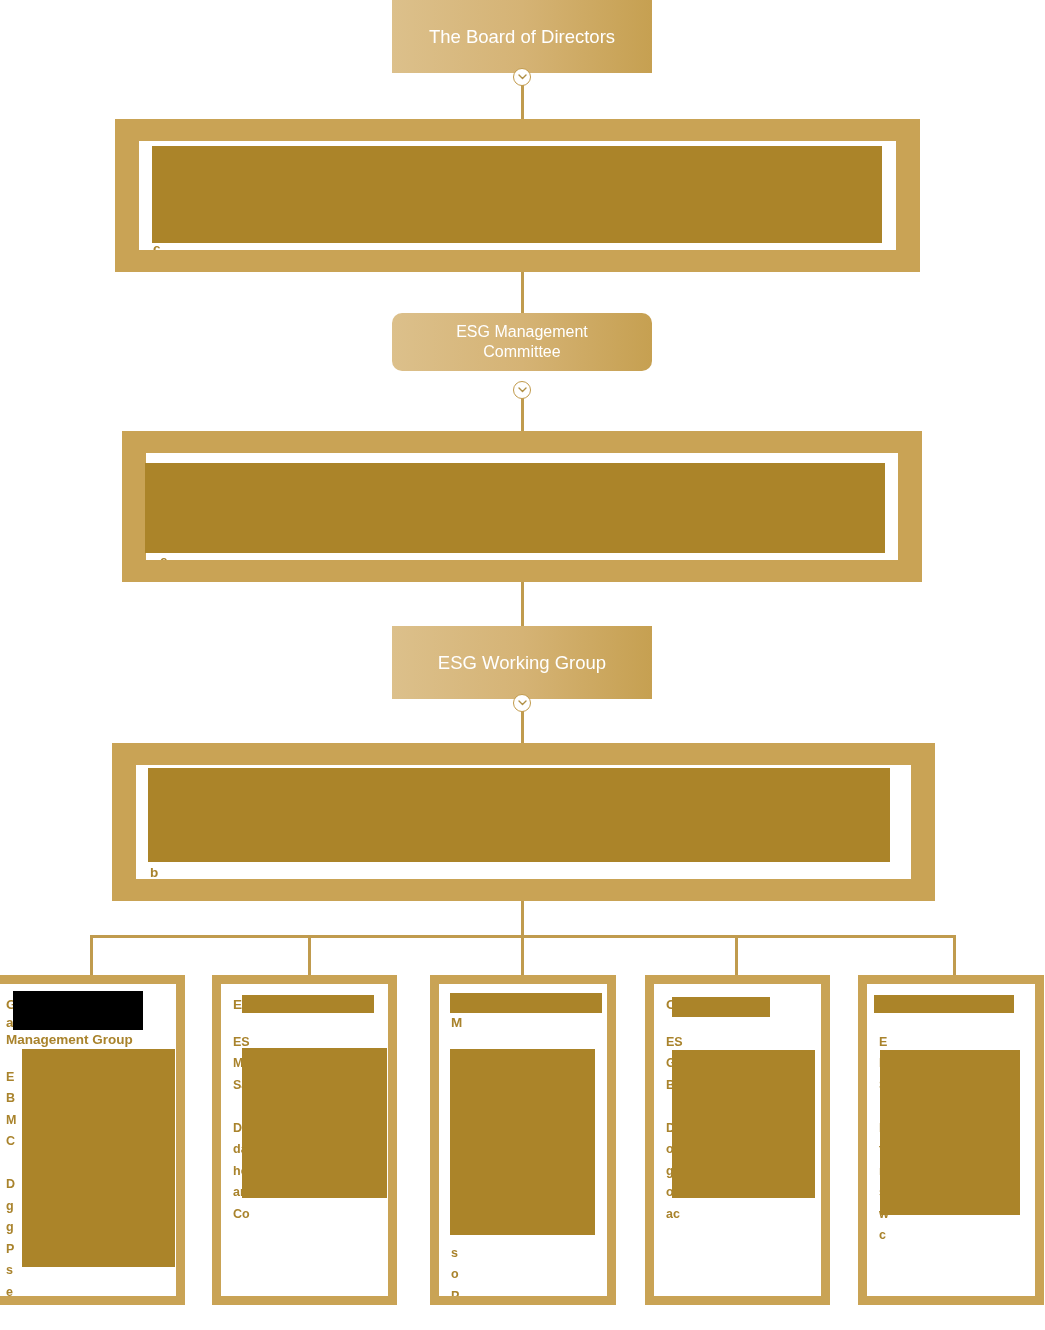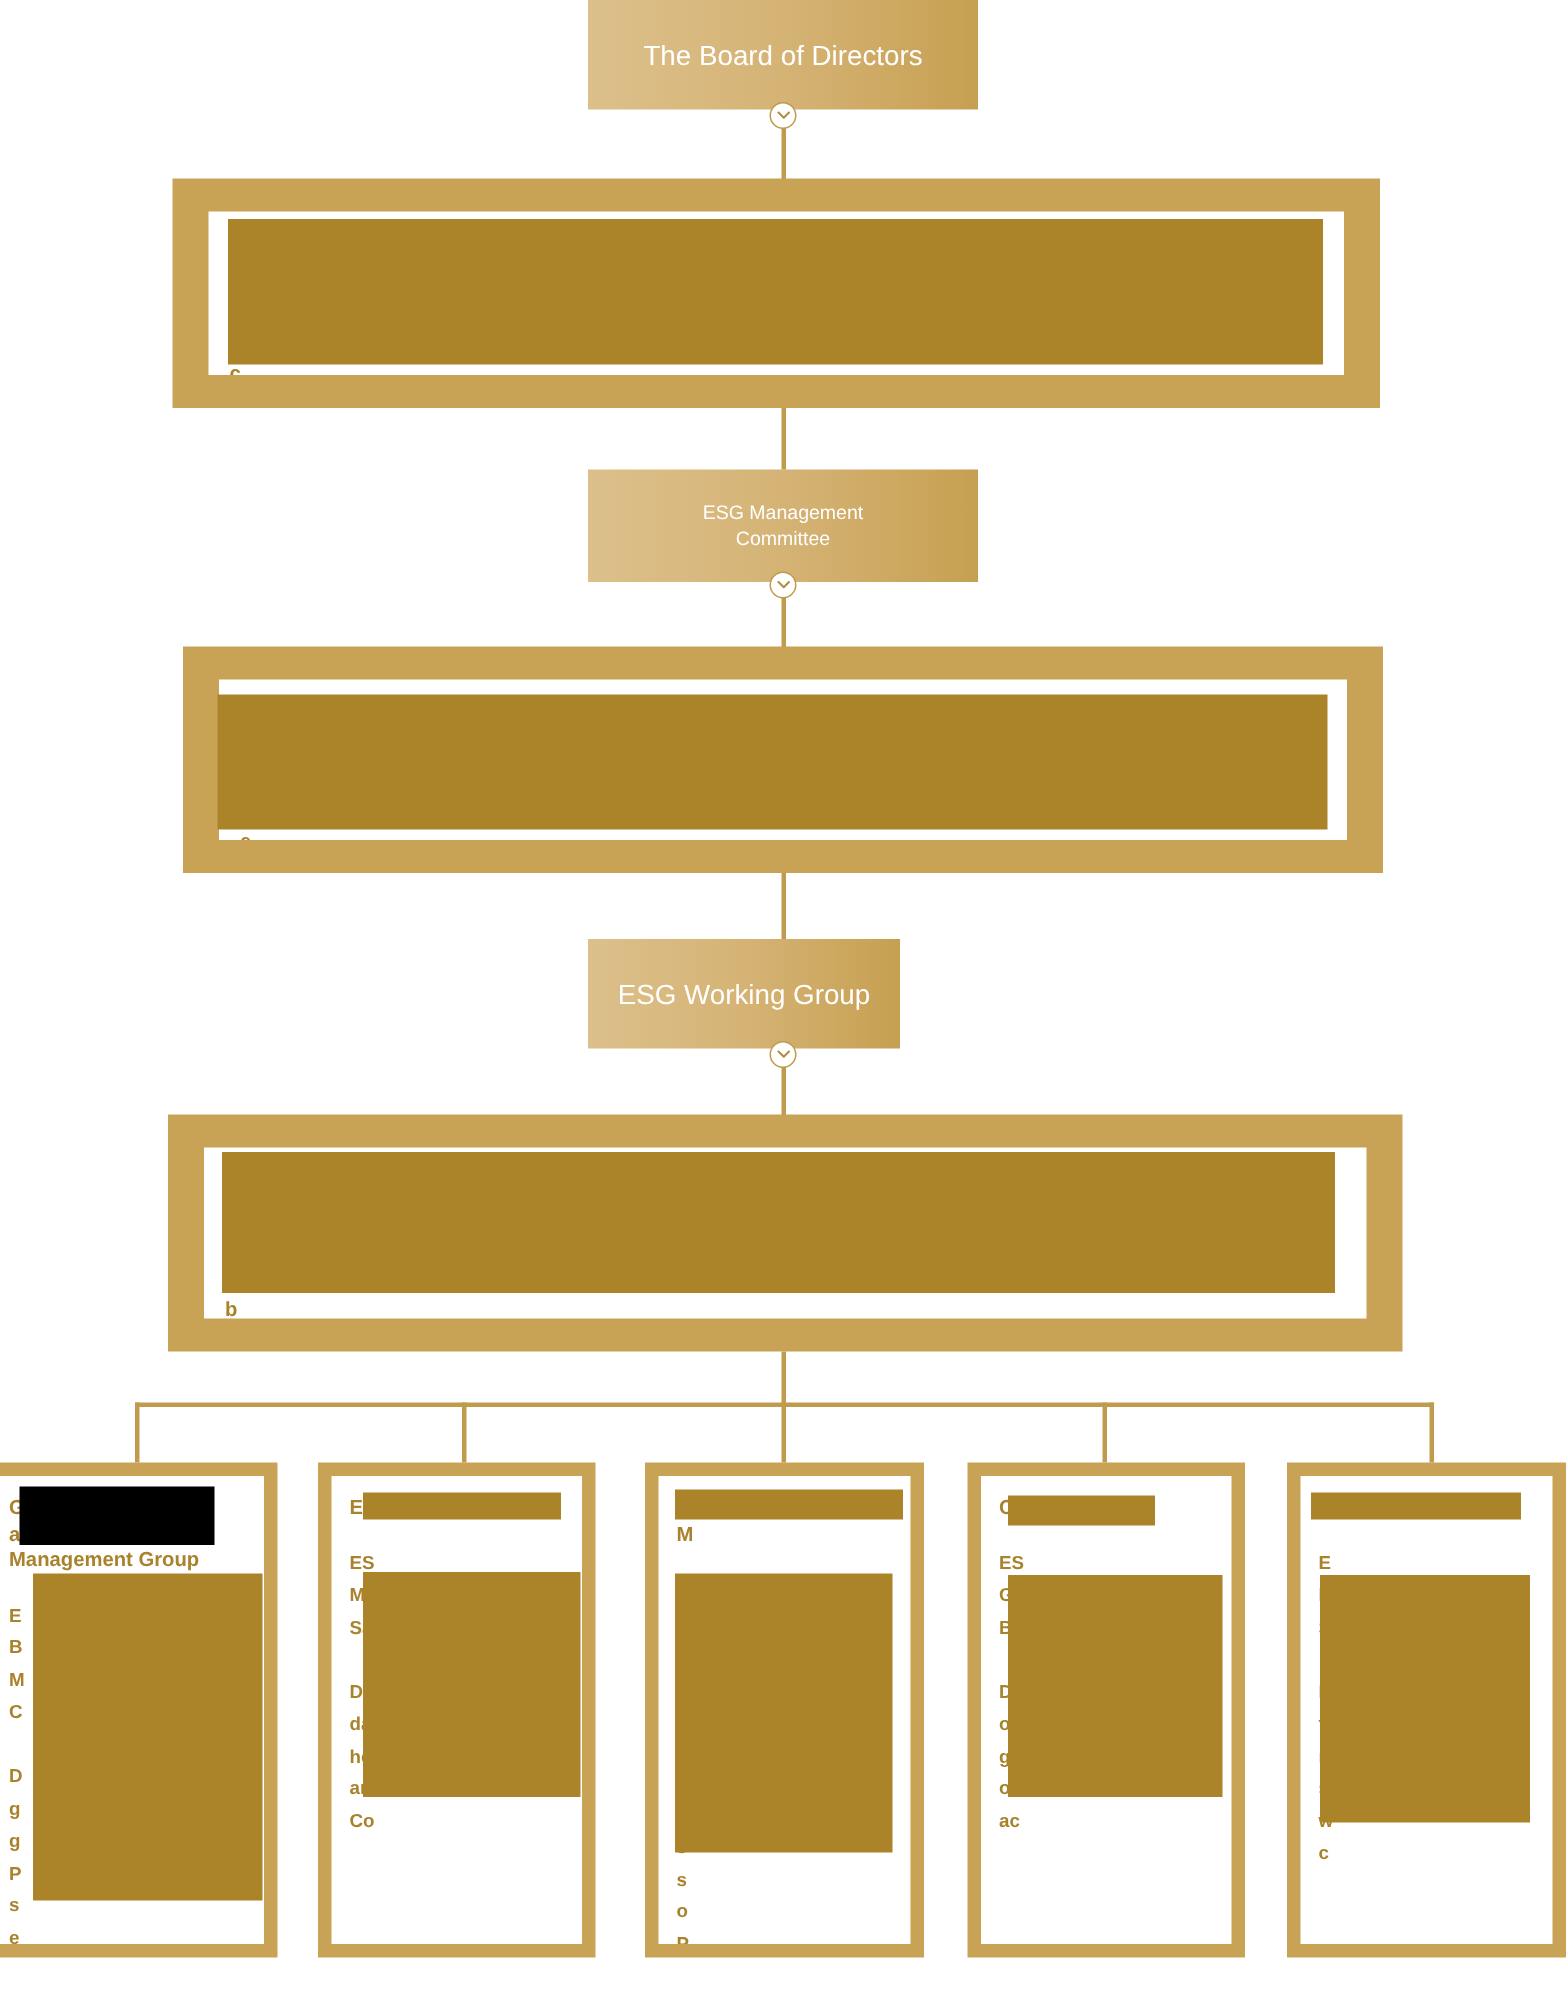--- a/index.html
+++ b/index.html
@@ -167,21 +167,21 @@
 C
 C
 t
 c</p>
     </div>
   </div>
   <div class="redact" style="left:152px; top:146px; width:730px; height:97px;"></div>
 
   <div class="vline" style="left:521px; top:272px; height:41px;"></div>
 
-  <div class="header-box" style="left:392px; top:313px; width:260px; height:75px; font-size:13px;">
+  <div class="header-box" style="left:392px; top:313px; width:260px; height:58px; font-size:16px;border-radius:10px;">
     <span class="htext" style="white-space:pre-line;">ESG Management
 Committee</span>
   </div>
   <div class="chevron" style="left:513px; top:381px;">
     <svg width="9" height="6" viewBox="0 0 9 6" aria-hidden="true">
         <path d="M1 1 L4.5 4.5 L8 1" fill="none" stroke="#b08f45" stroke-width="1.4" stroke-linecap="round" stroke-linejoin="round"></path>
       </svg>
   </div>
   <div class="vline" style="left:521px; top:388px; height:44px;"></div>
 
@@ -191,21 +191,21 @@
 r
 r
 e
 e</p>
     </div>
   </div>
   <div class="redact" style="left:145px; top:463px; width:740px; height:90px;"></div>
 
   <div class="vline" style="left:521px; top:582px; height:44px;"></div>
 
-  <div class="header-box" style="left:392px; top:626px; width:208px; height:73px; font-size:18.5px;">
+  <div class="header-box" style="left:392px; top:626px; width:260px; height:73px; font-size:18.5px;">
     <span class="htext">ESG Working Group</span>
   </div>
   <div class="chevron" style="left:513px; top:694px;">
     <svg width="9" height="6" viewBox="0 0 9 6" aria-hidden="true">
         <path d="M1 1 L4.5 4.5 L8 1" fill="none" stroke="#b08f45" stroke-width="1.4" stroke-linecap="round" stroke-linejoin="round"></path>
       </svg>
   </div>
   <div class="vline" style="left:521px; top:699px; height:45px;"></div>
 
   <div class="desc-frame" style="left:112px; top:743px; width:823px; height:158px;">

